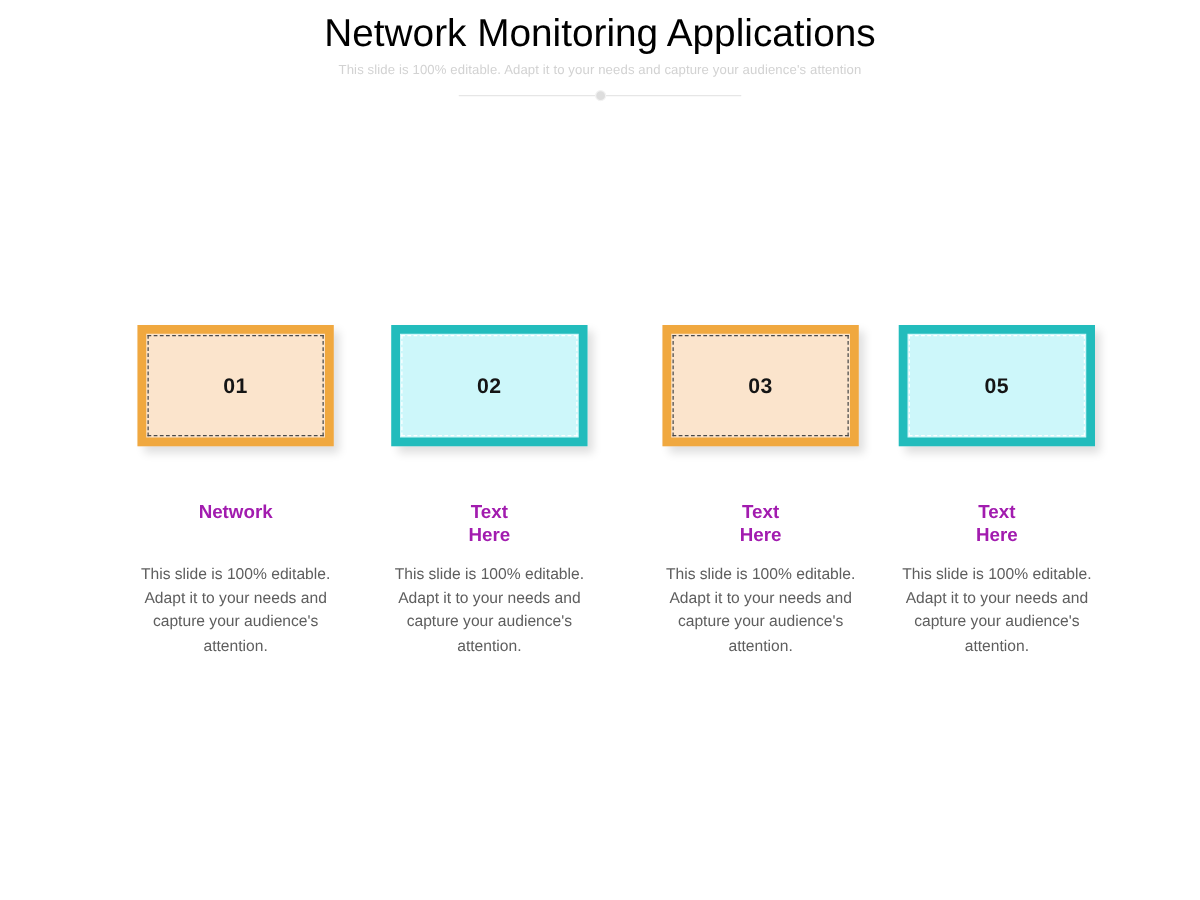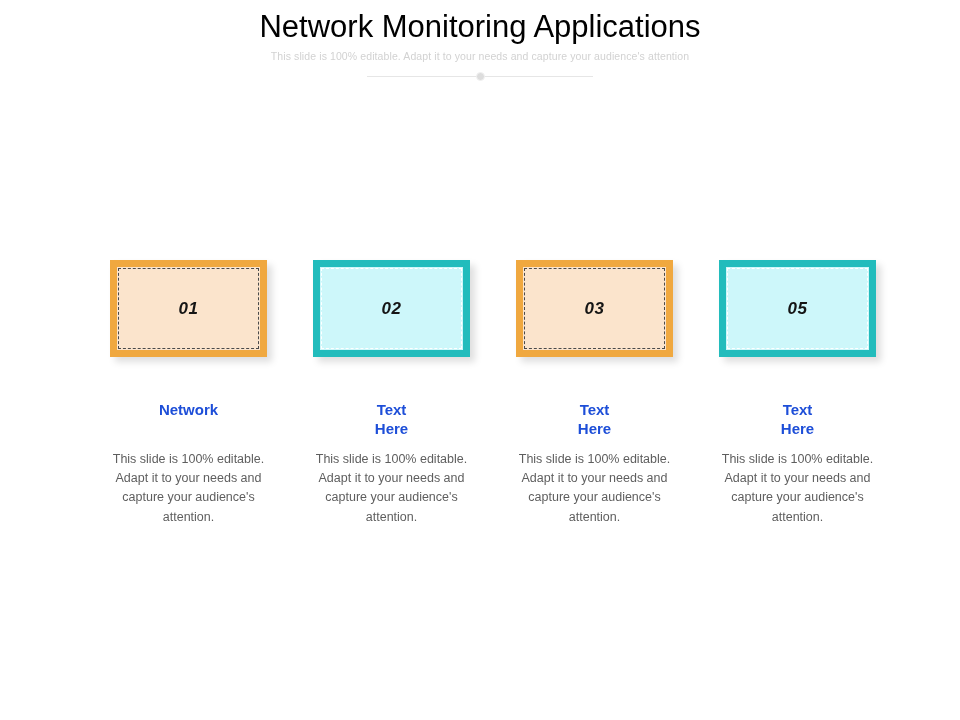--- a/index.html
+++ b/index.html
@@ -80,21 +80,21 @@
     width: 770px;
     height: 290px;
   }
   .card {
     position: absolute;
     top: 0;
     width: 157px;
   }
   .card-1 { left: 0px; }
   .card-2 { left: 203px; }
-  .card-3 { left: 406px; }
+  .card-3 { left: 420px; }
   .card-4 { left: 609px; }
 
   .card-box {
     position: relative;
     width: 157px;
     height: 97px;
     box-sizing: border-box;
     box-shadow: 5px 5px 7px rgba(0,0,0,0.13);
   }
   .card-box.orange {
@@ -108,41 +108,40 @@
   .card-inner {
     position: absolute;
     top: 1px;
     left: 1px;
     right: 1px;
     bottom: 1px;
     box-sizing: border-box;
     display: flex;
     align-items: center;
     justify-content: center;
-    font-style: italic;
   }
   .card-inner.orange { border: 1px dashed #4a4a4a; }
   .card-inner.teal { border: 1px dashed #ffffff; }
 
   .card-number {
     font-size: 17px;
     font-weight: bold;
     color: #151515;
     letter-spacing: 0.5px;
   }
 
   .card-heading {
     position: absolute;
     top: 140px;
     left: -32px;
     width: 221px;
     text-align: center;
     font-size: 15px;
     font-weight: bold;
-    color: #1d4ed8;
+    color: #a21caf;
     line-height: 19px;
   }
 
   .card-body {
     position: absolute;
     top: 190px;
     left: -14px;
     width: 185px;
     text-align: center;
     font-size: 12.5px;

